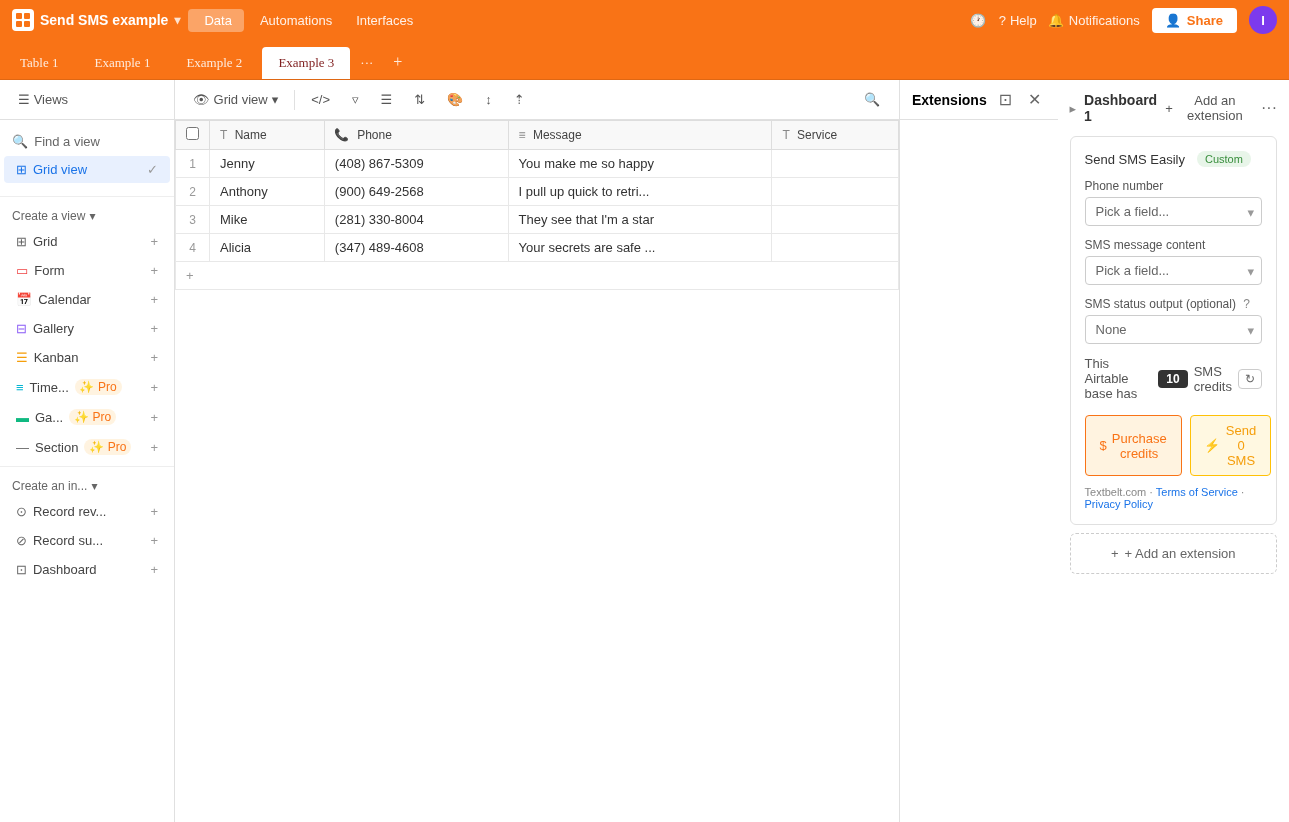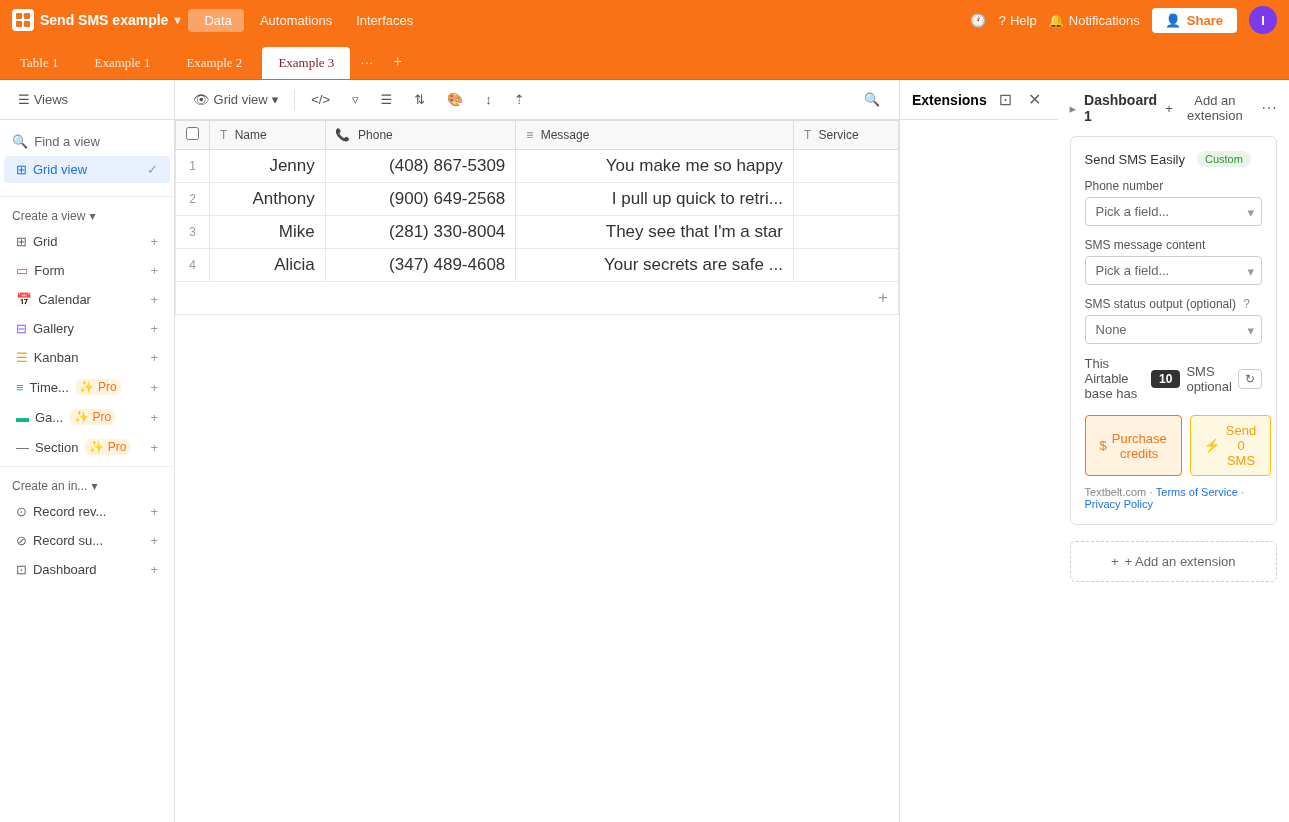--- a/index.html
+++ b/index.html
@@ -118,22 +118,21 @@
       font-size: 12px;
       white-space: nowrap;
       position: sticky;
       top: 0;
       z-index: 1;
     }
     td {
       border: 1px solid #e8e8e8;
       padding: 6px 10px;
       color: #333;
-      font-size: 17px;
-      text-align: right;
+      font-size: 13px;
     }
     .row-num { color: #999; font-size: 12px; width: 30px; text-align: center; }
     .checkbox-cell { width: 30px; text-align: center; }
     .add-row { color: #999; padding: 6px 10px; cursor: pointer; }
 
     
     .sidebar-section {
       padding: 8px 0;
     }
     .sidebar-find {
@@ -169,21 +168,21 @@
     .dashboard-header { display: flex; align-items: center; gap: 8px; margin-bottom: 12px; }
     .dashboard-title { font-size: 14px; font-weight: 600; color: #333; }
     .add-ext-btn { font-size: 13px; color: #555; cursor: pointer; background: none; border: none; display: flex; align-items: center; gap: 4px; }
     .dashboard-more { color: #666; cursor: pointer; background: none; border: none; font-size: 16px; margin-left: auto; }
 
     
     .ext-card {
       border: 1px solid #e0e0e0;
       border-radius: 6px;
       padding: 14px;
-      margin-bottom: 16px;
+      margin-bottom: 8px;
     }
     .ext-card-header { display: flex; align-items: center; gap: 8px; margin-bottom: 12px; }
     .ext-brand { font-size: 13px; font-weight: 500; color: #333; }
     .custom-badge { background: #e8f5e9; color: #388e3c; font-size: 11px; padding: 2px 8px; border-radius: 10px; margin-left: 4px; }
 
     .form-label { font-size: 12px; color: #555; margin-bottom: 4px; font-weight: 500; }
     .form-group { margin-bottom: 12px; }
     .form-select {
       width: 100%; padding: 6px 10px; border: 1px solid #ccc; border-radius: 4px; font-size: 13px; background: white; color: #666; appearance: none; cursor: pointer;
     }
@@ -505,21 +504,21 @@
           <div class="select-wrapper">
             <select class="form-select">
               <option>None</option>
             </select>
           </div>
         </div>
 
         <div class="credits-row">
           <span>This Airtable base has</span>
           <span class="credits-badge">10</span>
-          <span>SMS optional</span>
+          <span>SMS credits</span>
           <button class="refresh-btn">↻</button>
         </div>
 
         <div class="action-row">
           <button class="purchase-btn">
             <span>$</span>
             <span>Purchase credits</span>
           </button>
           <button class="send-btn">
             <span>⚡</span>

